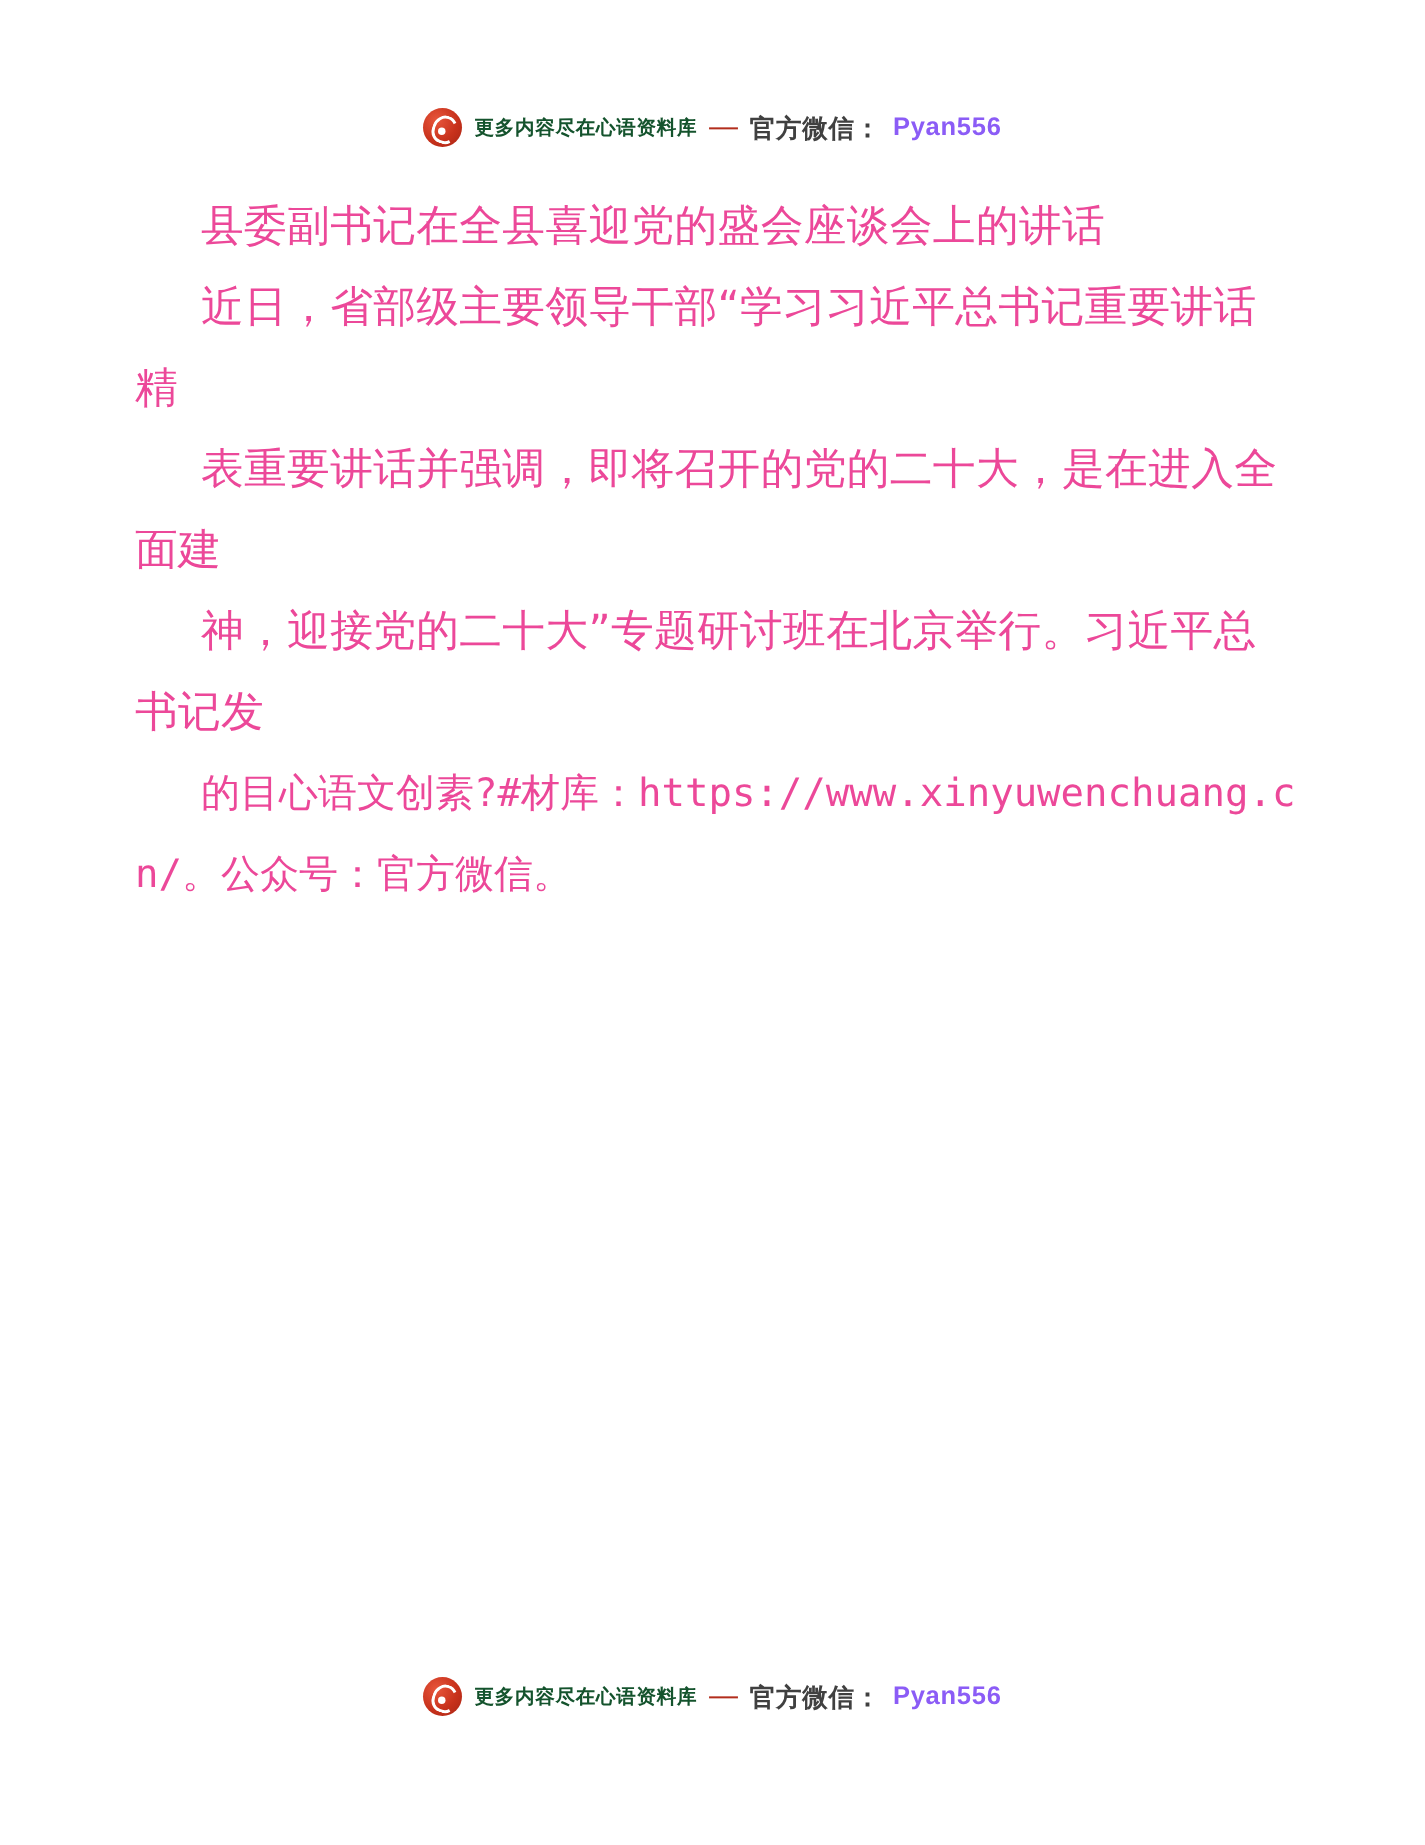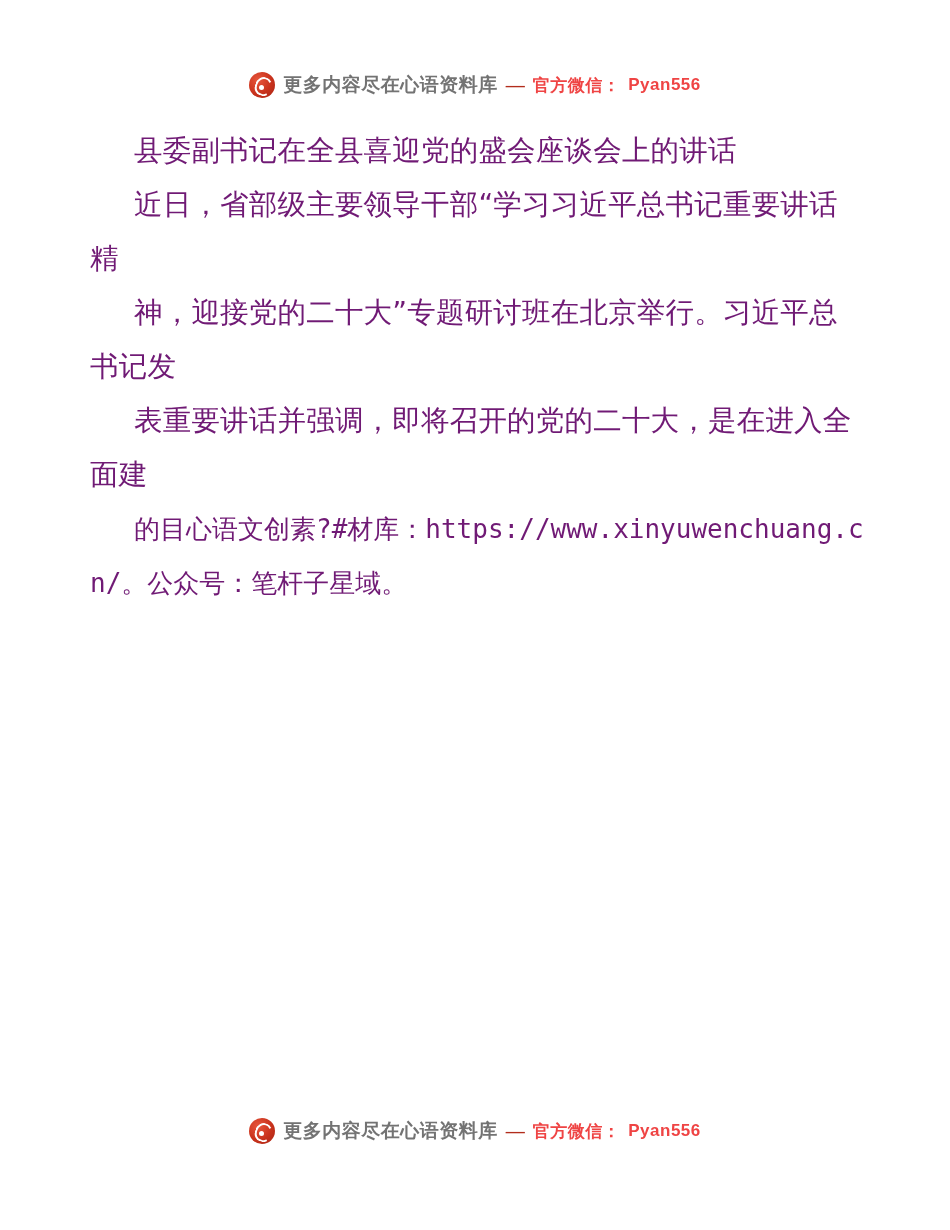--- a/index.html
+++ b/index.html
@@ -58,58 +58,58 @@
     position: absolute;
     left: 10px; top: 13px;
     width: 5px; height: 5px;
     background: #ffffff;
     border-radius: 50%;
   }
 
   .wm-text {
     font-family: "Liberation Serif", serif;
     font-weight: bold;
-    font-size: 19px;
-    color: #737373;
+    font-size: 13px;
+    color: #14532d;
     letter-spacing: 0.5px;
   }
   .wm-sep {
     font-family: "Liberation Serif", serif;
     font-weight: bold;
     font-size: 19px;
     color: #b22d1c;
   }
   .wm-label {
     font-family: "Liberation Serif", serif;
     font-weight: bold;
     font-size: 17px;
-    color: #ef4444;
+    color: #404040;
     letter-spacing: 0.5px;
   }
   .wm-handle {
     font-family: "Liberation Sans", sans-serif;
     font-weight: bold;
     font-size: 17px;
-    color: #ef4444;
+    color: #8b5cf6;
     letter-spacing: 0.5px;
   }
 
   
   .doc {
     position: absolute;
     left: 90px;
     top: 124px;
     width: 775px;
   }
 
   .para {
     font-family: "DejaVu Sans", sans-serif;
     font-size: 28.5px;
     line-height: 54px;
-    color: #701a75;
+    color: #ec4899;
     text-indent: 44px;
     margin: 0;
     letter-spacing: 0.2px;
     word-break: break-all;
   }
 
   .mono {
     font-family: "DejaVu Sans Mono", monospace;
     font-size: 26px;
     letter-spacing: 0px;
@@ -124,23 +124,23 @@
     <span class="wm-logo"></span>
     <span class="wm-text">更多内容尽在心语资料库</span>
     <span class="wm-sep">—</span>
     <span class="wm-label">官方微信：</span>
     <span class="wm-handle">Pyan556</span>
   </div>
 
   <div class="doc">
     <p class="para">县委副书记在全县喜迎党的盛会座谈会上的讲话</p>
     <p class="para">近日，省部级主要领导干部“学习习近平总书记重要讲话精</p>
+    <p class="para">表重要讲话并强调，即将召开的党的二十大，是在进入全面建</p>
     <p class="para">神，迎接党的二十大”专题研讨班在北京举行。习近平总书记发</p>
-    <p class="para">表重要讲话并强调，即将召开的党的二十大，是在进入全面建</p>
-    <p class="para mono">的目心语文创素?#材库：https://www.xinyuwenchuang.cn/。公众号：笔杆子星域。</p>
+    <p class="para mono">的目心语文创素?#材库：https://www.xinyuwenchuang.cn/。公众号：官方微信。</p>
   </div>
 
   <div class="wm wm-bottom">
     <span class="wm-logo"></span>
     <span class="wm-text">更多内容尽在心语资料库</span>
     <span class="wm-sep">—</span>
     <span class="wm-label">官方微信：</span>
     <span class="wm-handle">Pyan556</span>
   </div>
 

